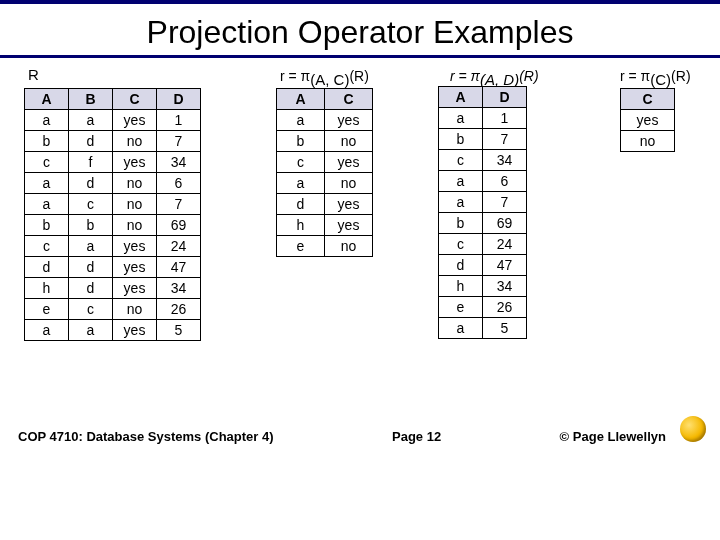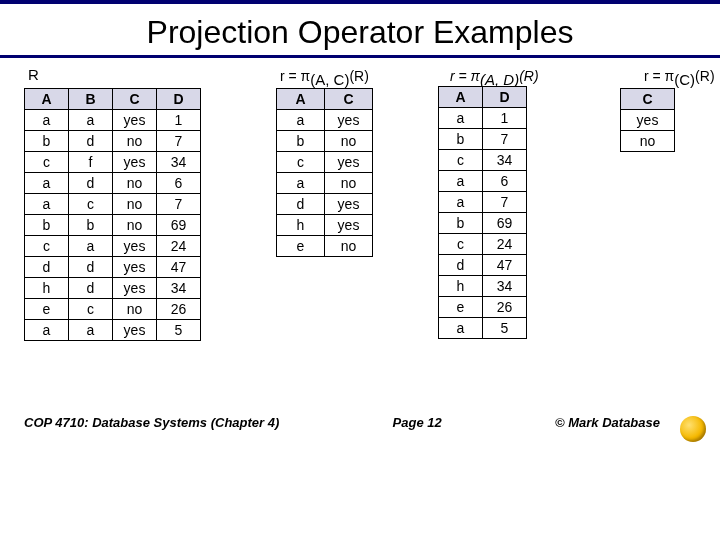--- a/index.html
+++ b/index.html
@@ -63,33 +63,32 @@
   .tR th, .tR td { width: 44px; }
 
   .lblAC { position: absolute; top: 2px; left: 280px; }
   .tAC   { position: absolute; top: 22px; left: 276px; }
   .tAC th, .tAC td { width: 48px; }
 
   .lblAD { position: absolute; top: 2px; left: 450px; font-style: italic; }
   .tAD   { position: absolute; top: 20px; left: 438px; }
   .tAD th, .tAD td { width: 44px; }
 
-  .lblC  { position: absolute; top: 2px; left: 620px; margin-left: 24px; }
+  .lblC  { position: absolute; top: 2px; left: 620px; }
   .tC    { position: absolute; top: 22px; left: 620px; }
   .tC th, .tC td { width: 54px; }
 
   .footer {
     position: absolute;
-    bottom: 18px;
+    bottom: 4px;
     left: 0;
     width: 720px;
-    padding: 0 24px;
+    padding: 0 18px;
     font-size: 13px;
     font-weight: bold;
-    font-style: italic;
     color: #000;
     display: flex;
     align-items: center;
   }
   .footer .f-left  { flex: 0 0 auto; }
   .footer .f-mid   { flex: 1 1 auto; text-align: center; }
   .footer .f-right { flex: 0 0 auto; margin-right: 36px; }
   .logo {
     position: absolute;
     right: 14px;
@@ -300,16 +299,16 @@
           <tr>
             <td>no</td>
           </tr>
         </tbody>
     </table>
   </div>
 
   <div class="footer">
     <span class="f-left">COP 4710: Database Systems  (Chapter 4)</span>
     <span class="f-mid">Page 12</span>
-    <span class="f-right">© Mark Database</span>
+    <span class="f-right">© Page Llewellyn</span>
   </div>
   <div class="logo"></div>
 </div>
 
 </body></html>

